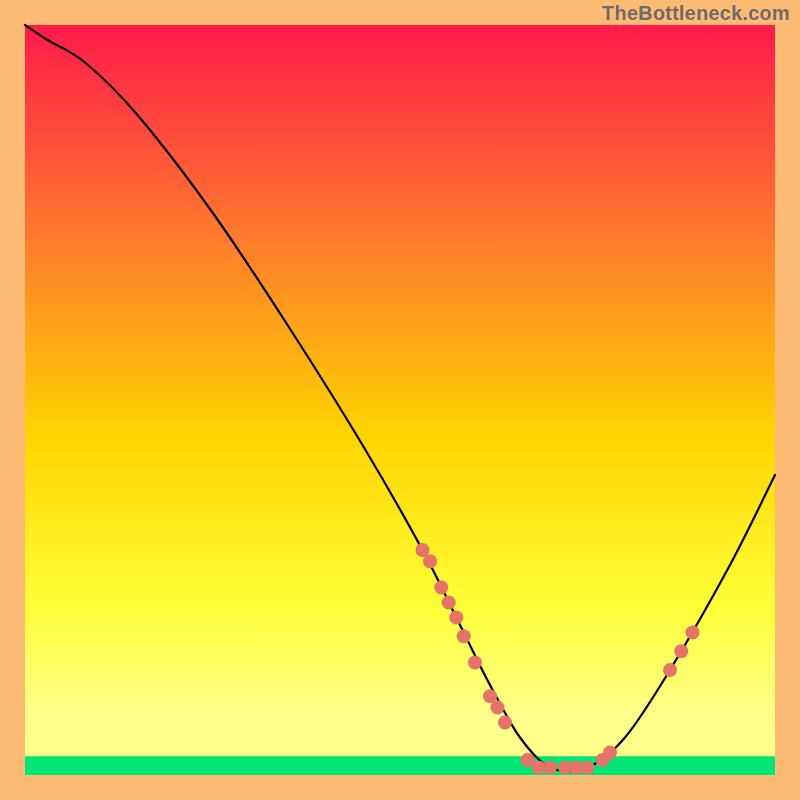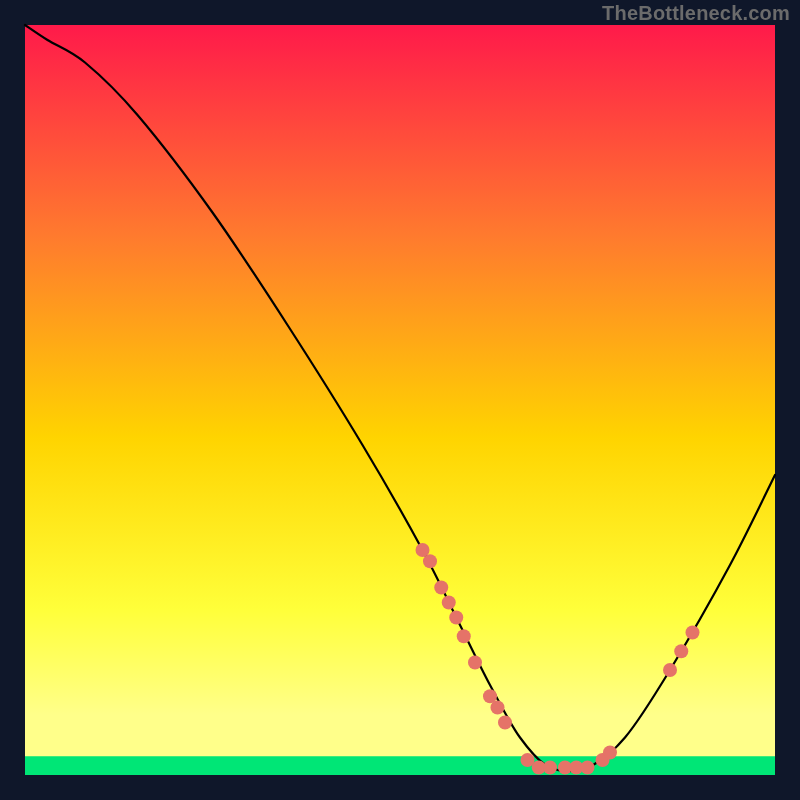--- a/index.html
+++ b/index.html
@@ -8,21 +8,21 @@
     width: 800px;
     height: 800px;
     background: #000000;
     font-family: Arial, Helvetica, sans-serif;
     overflow: hidden;
   }
   .frame {
     position: relative;
     width: 800px;
     height: 800px;
-    background: #0f172a;
+    background: #fdba74;
   }
   .attribution {
     position: absolute;
     top: 2px;
     right: 10px;
     color: #6b6b6b;
     font-size: 20px;
     font-weight: 600;
     letter-spacing: 0.2px;
   }

